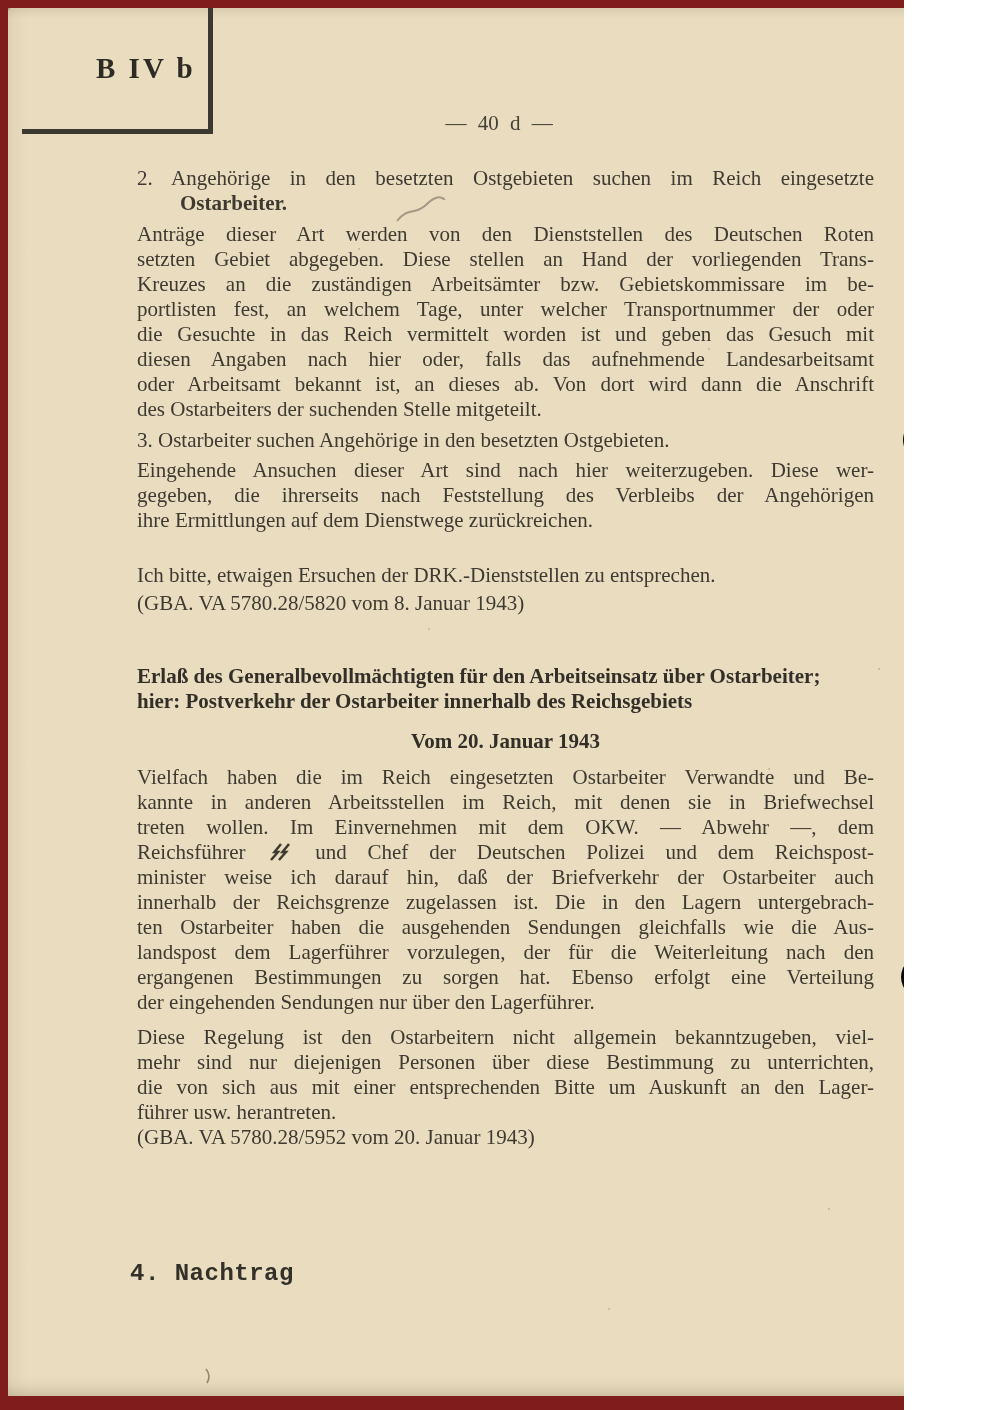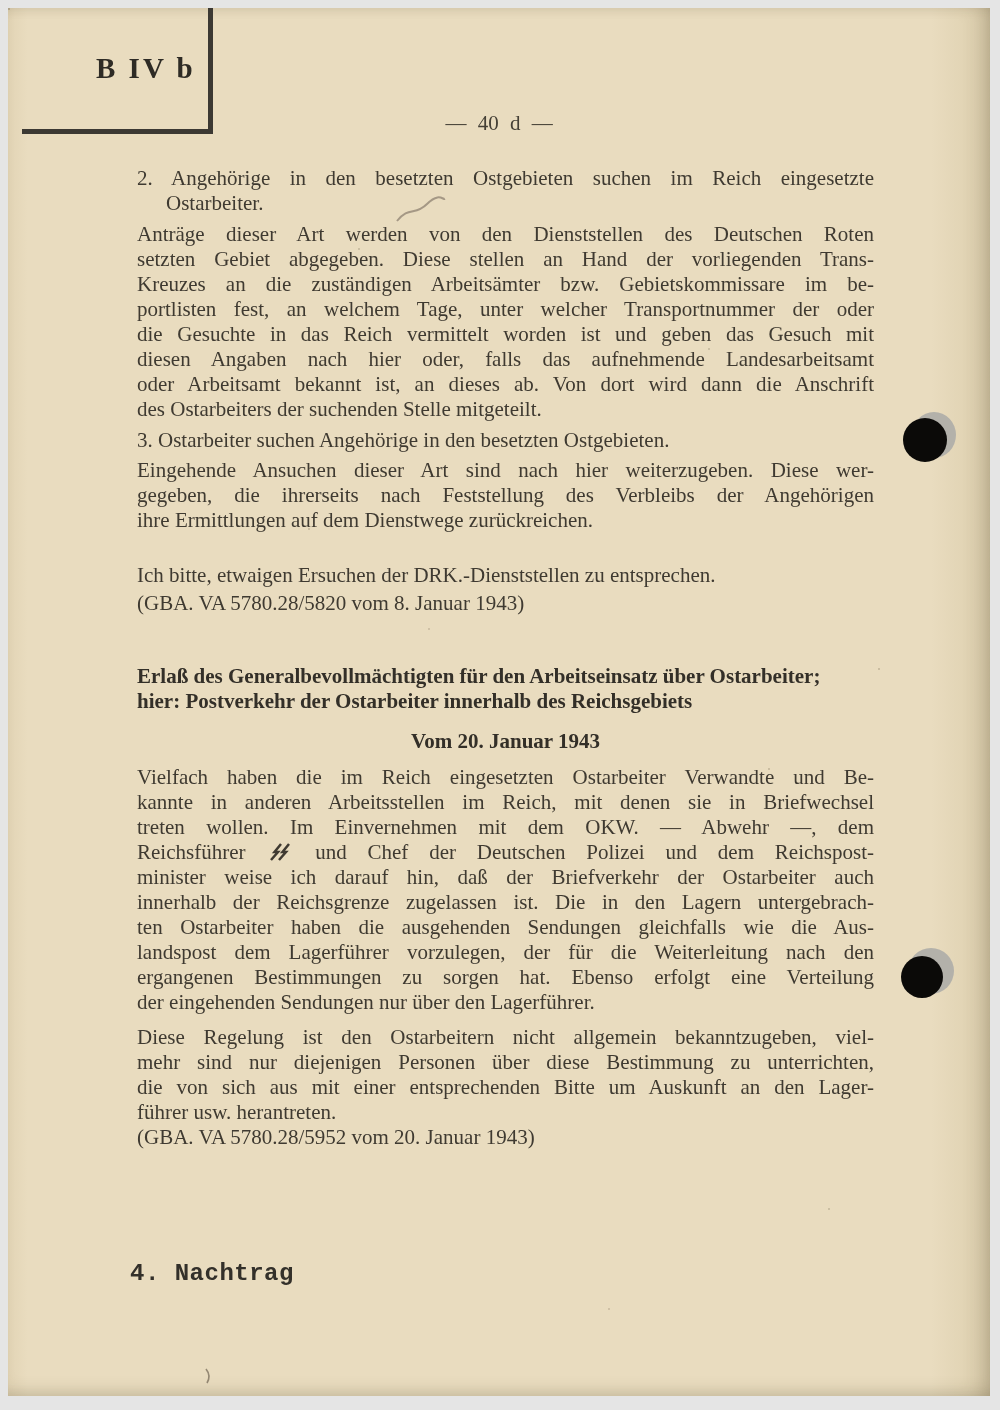--- a/index.html
+++ b/index.html
@@ -1,19 +1,19 @@
 <!DOCTYPE html>
 <html><head>
 <meta charset="utf-8">
 <style>
   html,body{margin:0;padding:0;}
   #scan{
     position:relative;
-    width:1000px;height:1410px;
-    background:#e5e5e5;
+    width:904px;height:1410px;
+    background:#7f1d1d;
     overflow:hidden;
     font-family:"Liberation Serif","DejaVu Serif",serif;
   }
   #paper{
     position:absolute;left:8px;top:8px;width:982px;height:1388px;
     background:#e8dabc;
     background-image:linear-gradient(90deg,#e2d4b5 0%,#e9dcbf 2%,#e9dcbf 94%,#dccead 100%),
                      linear-gradient(#e9dcbf,#e9dcbf);
     box-shadow:inset -16px 0 22px -12px rgba(70,58,34,.28),
                inset 0 -14px 18px -12px rgba(70,58,34,.22),
@@ -33,21 +33,21 @@
   #pagenum{
     position:absolute;left:0;top:103px;width:100%;
     text-align:center;font-size:21px;color:#454036;word-spacing:6px;
   }
   
   .blk{position:absolute;left:129px;width:737px;color:#3f3a31;font-size:21px;}
   .tline{height:25px;line-height:25px;white-space:nowrap;}
   .just .tline{text-align:justify;text-align-last:justify;white-space:normal;overflow:hidden;}
   .last-plain .tline:last-child{text-align:left;text-align-last:left;}
   .jline{height:25px;line-height:25px;text-align:justify;text-align-last:justify;overflow:hidden;}
-  .indent2{margin-left:29px;}
+  .indent2{margin-left:43px;font-weight:bold;}
   .single{height:25px;line-height:25px;}
   .heading{font-weight:bold;color:#332f28;text-align:center;}
   .heading .tline{white-space:nowrap;text-align:left;}
   .center{text-align:center;font-weight:bold;color:#332f28;}
   #footer-mark{
     position:absolute;left:122px;top:1252px;
     font-family:Liberation Mono, monospace;
     font-weight:bold;font-size:24px;color:#33302a;letter-spacing:.5px;
   }
   

